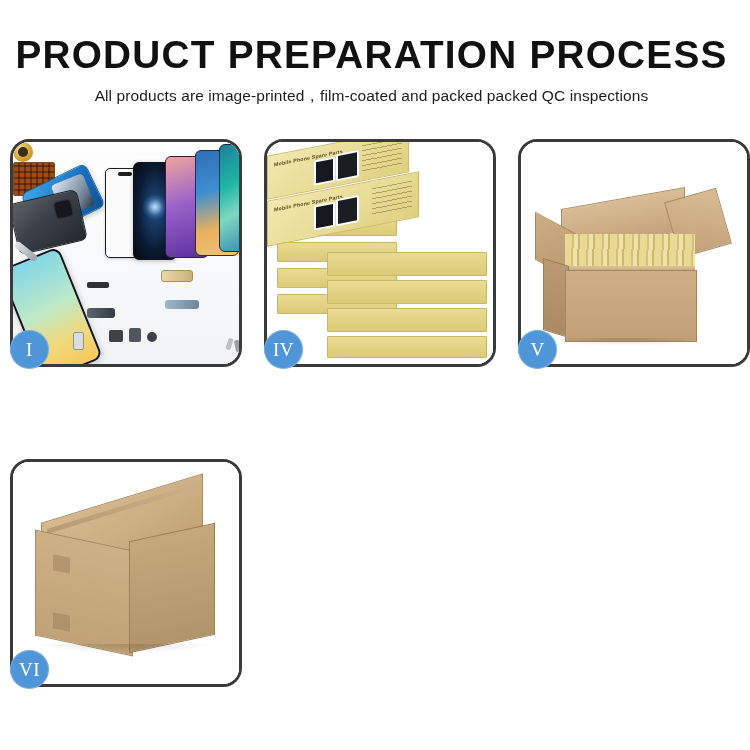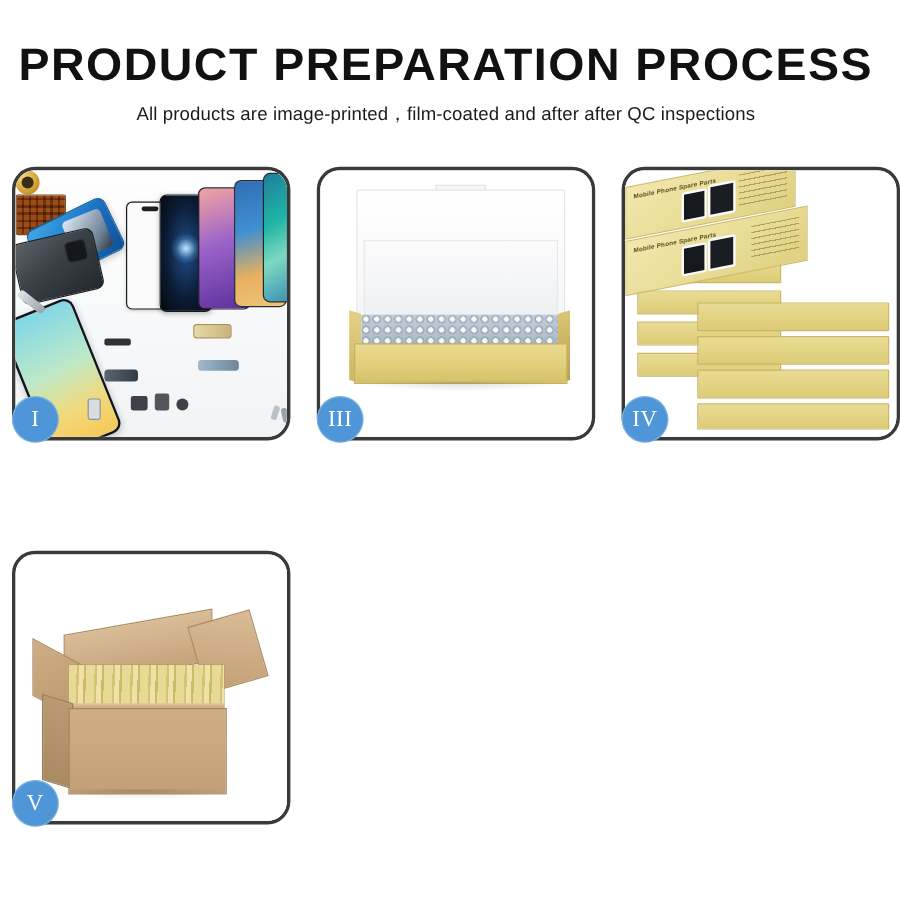--- a/index.html
+++ b/index.html
@@ -225,21 +225,21 @@
   .sc-shadow{position:absolute;left:26px;top:182px;width:172px;height:9px;
        background:radial-gradient(ellipse at 50% 0,rgba(0,0,0,.13),transparent 72%);}
 </style>
 </head>
 <body>
 
 <div class="page">
 
   <div class="header">
     <h1 class="title">PRODUCT PREPARATION PROCESS</h1>
-    <p class="subtitle">All products are image-printed，film-coated and after after QC inspections</p>
+    <p class="subtitle">All products are image-printed，film-coated and packed packed QC inspections</p>
   </div>
 
   <div class="grid">
 
     <div class="panel">
       <div class="panel-clip">
         <div class="scene-phones">
           <div class="ph ph-film"></div>
           <div class="ph ph-a"></div>
           <div class="ph ph-b"></div>
@@ -260,35 +260,20 @@
           <div class="p-housing"></div>
           <div class="part p-screw1"></div>
           <div class="part p-screw2"></div>
           <div class="p-tool"></div>
         </div>
       </div>
       <div class="badge">I</div>
     </div>
 
 
-    <div class="panel">
-      <div class="panel-clip">
-        <div class="scene-openbox">
-          <div class="ob-lidtab"></div>
-          <div class="ob-lidback"></div>
-          <div class="ob-liner"></div>
-          <div class="ob-bubbles"></div>
-          <div class="ob-leftflap"></div>
-          <div class="ob-rightflap"></div>
-          <div class="ob-front"></div>
-          <div class="ob-shadow"></div>
-        </div>
-      </div>
-      <div class="badge">III</div>
-    </div>
 
     <div class="panel">
       <div class="panel-clip">
         <div class="scene-stack">
           <div class="sb sb-side l1"></div>
           <div class="sb sb-side l2"></div>
           <div class="sb sb-side l3"></div>
           <div class="sb sb-side l4"></div>
           <div class="sb sb-side r1"></div>
           <div class="sb sb-side r2"></div>
@@ -324,15 +309,29 @@
           </div>
           <div class="ct-rim"></div>
           <div class="ct-bodyL"></div>
           <div class="ct-body"></div>
           <div class="ct-shadow"></div>
         </div>
       </div>
       <div class="badge">V</div>
     </div>
 
+    <div class="panel">
+      <div class="panel-clip">
+        <div class="scene-sealed">
+          <div class="sc-top"></div>
+          <div class="sc-topseam"></div>
+          <div class="sc-left"></div>
+          <div class="sc-right"></div>
+          <div class="sc-tape1"></div>
+          <div class="sc-tape2"></div>
+          <div class="sc-shadow"></div>
+        </div>
+      </div>
+      <div class="badge">VI</div>
+    </div>
 
   </div>
 </div>
 
 </body></html>

